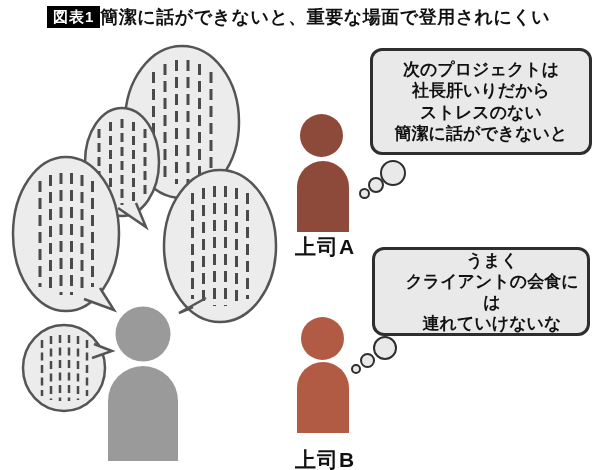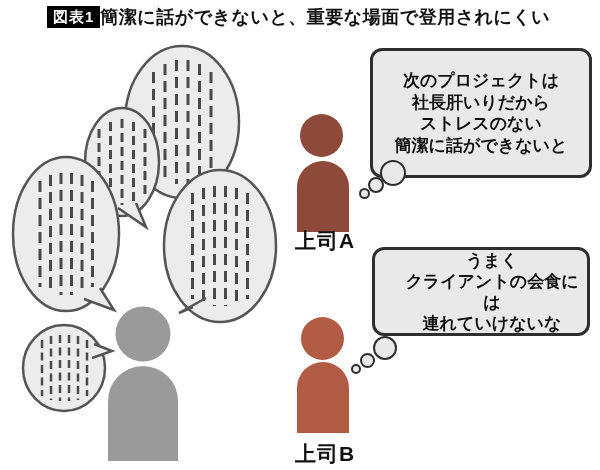--- a/index.html
+++ b/index.html
@@ -9,28 +9,28 @@
 
   
   .header{position:absolute;left:4px;top:4px;width:592px;height:26px;display:flex;align-items:center;padding-left:43px;}
   .badge{background:#000;color:#fff;font-weight:bold;font-size:15px;line-height:22px;padding:0 6px;height:22px;letter-spacing:1px;}
   .title{color:#111;font-weight:bold;font-size:18px;letter-spacing:0.5px;}
 
   
   .thought{position:absolute;background:#e9e9e9;border:3px solid #2e2e2e;border-radius:12px;
            display:flex;flex-direction:column;justify-content:center;align-items:center;
            font-weight:bold;color:#111;text-align:center;box-sizing:border-box;}
-  .thought-a{left:370px;top:48px;width:222px;height:130px;font-size:17px;line-height:21.5px;}
+  .thought-a{left:370px;top:48px;width:222px;height:107px;font-size:17px;line-height:21.5px;}
   .thought-b{left:372px;top:247px;width:218px;height:89px;font-size:17px;line-height:21px;padding-left:22px;}
   .puff{position:absolute;background:#e9e9e9;border:2.5px solid #2e2e2e;border-radius:50%;box-sizing:border-box;}
 
   
   .head{position:absolute;border-radius:50%;}
   .torso{position:absolute;border-radius:26px 26px 0 0;}
-  .boss-label{position:absolute;font-weight:bold;font-size:21px;color:#111;letter-spacing:1px;}
+  .boss-label{position:absolute;font-weight:bold;font-size:21px;color:#111;letter-spacing:1px;margin-top:6px;}
 </style>
 </head>
 <body>
 
 <div class="canvas">
 
   <div class="header">
     <span class="badge">図表1</span>
     <span class="title">簡潔に話ができないと、重要な場面で登用されにくい</span>
   </div>

